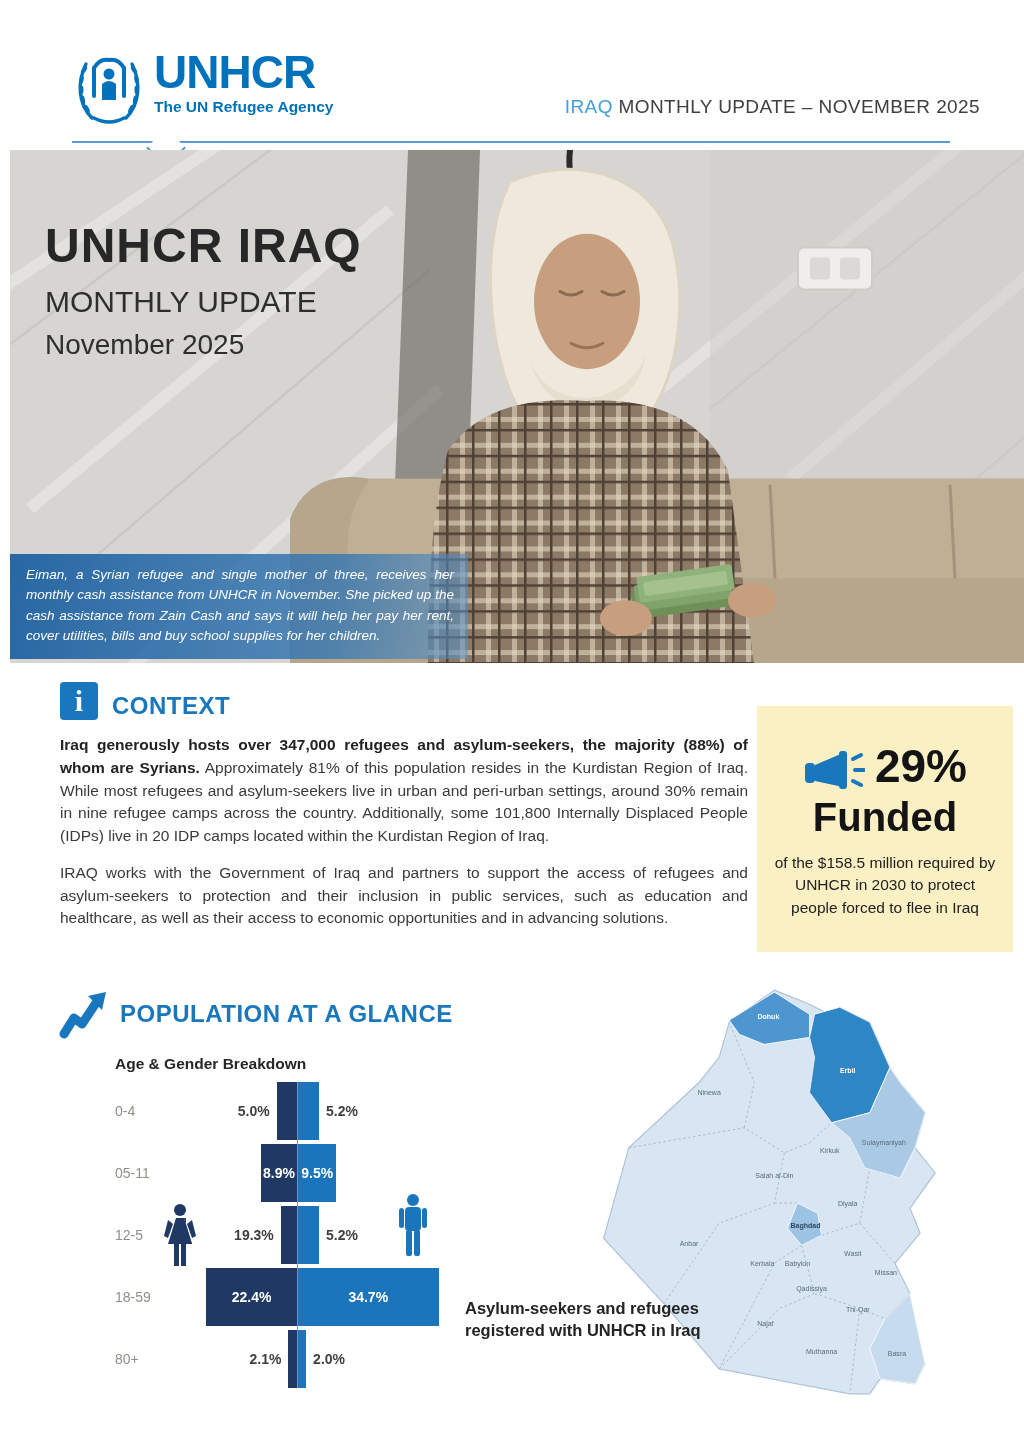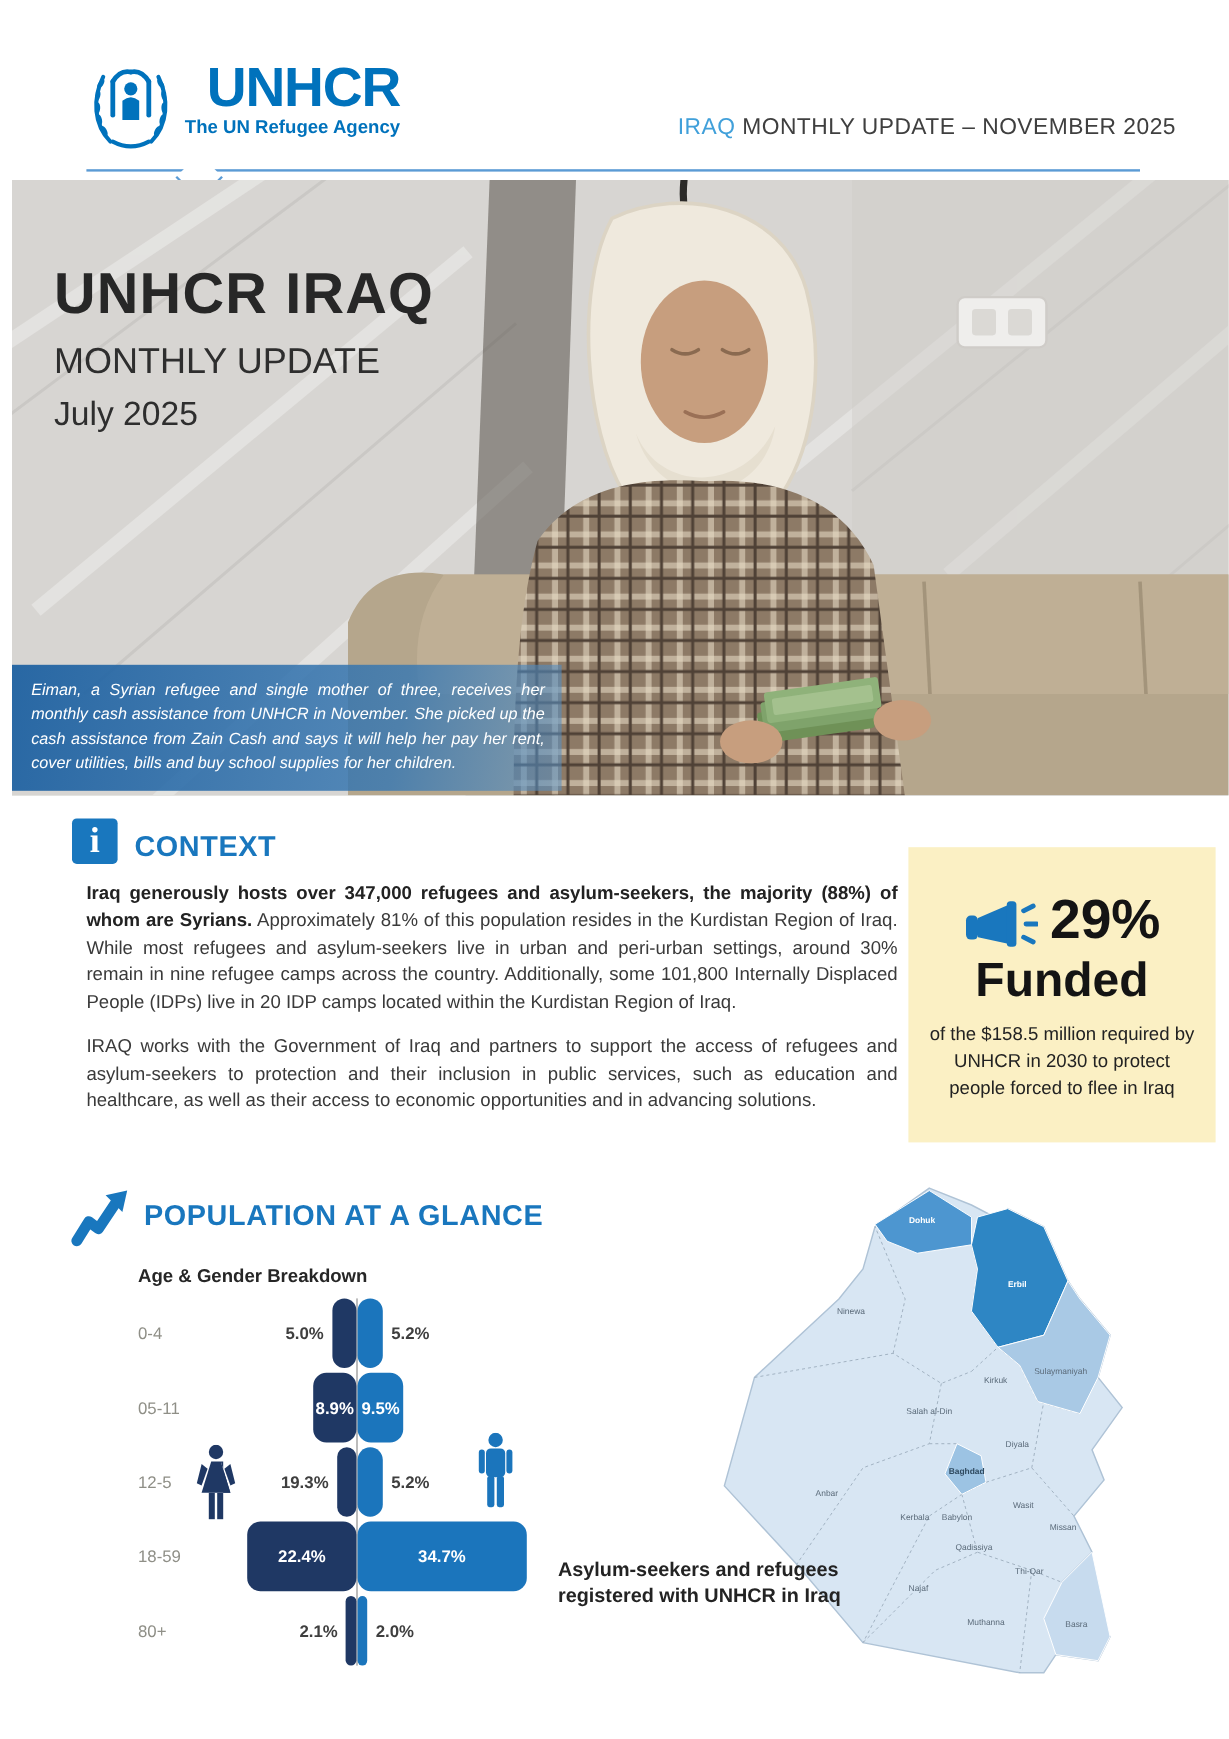--- a/index.html
+++ b/index.html
@@ -3,21 +3,21 @@
 <meta charset="utf-8">
 <style>
   html,body{margin:0;padding:0;background:#ffffff;}
   .page{position:relative;width:1024px;height:1449px;background:#ffffff;overflow:hidden;
         font-family:"Liberation Sans", sans-serif;color:#3a3a3a;}
 
   
   .header{position:absolute;left:72px;top:48px;right:44px;height:88px;}
   .logo-wrap{position:absolute;left:0;top:0;display:flex;align-items:flex-start;}
   .logo-emblem{width:74px;height:80px;}
-  .logo-text{margin-left:8px;text-align:right;}
+  .logo-text{margin-left:8px;}
   .logo-brand{font-size:46px;font-weight:800;color:#0072BC;letter-spacing:-1px;line-height:48px;}
   .logo-tagline{font-size:15.5px;font-weight:700;color:#0072BC;margin-top:2px;}
   .header-title{position:absolute;right:0;top:48px;font-size:19px;letter-spacing:.4px;color:#3f3f3f;white-space:nowrap;}
   .header-title .hl{color:#41A0DA;}
   .header-rule{position:absolute;left:72px;top:141px;width:878px;height:2px;background:#5B9BD5;}
   .header-notch{position:absolute;left:152px;top:134px;width:26px;height:26px;background:#ffffff;
     border-right:2px solid #5B9BD5;border-bottom:2px solid #5B9BD5;transform:rotate(45deg);}
 
   
   .hero{position:absolute;left:10px;top:150px;width:1014px;height:513px;overflow:hidden;background:#d6d4d1;}
@@ -29,21 +29,21 @@
   .hero-caption{position:absolute;left:0;bottom:4px;width:428px;z-index:3;padding:11px 14px 12px 16px;
     background:linear-gradient(100deg, rgba(27,95,160,.93) 0%, rgba(56,120,178,.82) 70%, rgba(90,145,195,.55) 100%);
     color:#ffffff;font-size:13.5px;font-style:italic;line-height:1.52;text-align:justify;}
 
   
   .context{position:absolute;left:60px;top:682px;width:688px;}
   .sec-head{display:flex;align-items:flex-end;}
   .info-icon{width:38px;height:38px;background:#1977BE;border-radius:4px;color:#ffffff;
     display:flex;align-items:center;justify-content:center;font-size:30px;font-weight:800;font-family:"Liberation Serif",serif;}
   .sec-title{font-size:24px;font-weight:700;color:#1977BE;margin-left:14px;letter-spacing:.5px;}
-  .context p{font-size:15.5px;line-height:1.47;text-align:justify;margin:14px 0 0 12px;color:#3a3a3a;}
+  .context p{font-size:15.5px;line-height:1.47;text-align:justify;margin:14px 0 0 0;color:#3a3a3a;}
   .context p .lead{font-weight:700;color:#222222;}
 
   
   .funding{position:absolute;left:757px;top:706px;width:256px;height:246px;background:#FBF0C4;
     display:flex;flex-direction:column;align-items:center;justify-content:center;text-align:center;padding:6px 14px;box-sizing:border-box;}
   .fund-top{display:flex;align-items:flex-end;gap:10px;}
   .fund-pct{font-size:46px;font-weight:700;color:#141414;}
   .fund-label{font-size:40px;font-weight:700;color:#141414;margin-top:2px;}
   .fund-desc{font-size:15.5px;color:#222222;line-height:1.45;margin-top:12px;}
 
@@ -51,21 +51,21 @@
   .pop-head{position:absolute;left:58px;top:988px;display:flex;align-items:center;}
   .trend-icon{width:52px;height:52px;}
   .pop-title{font-size:24px;font-weight:700;color:#1977BE;margin-left:10px;letter-spacing:.5px;}
   .chart-title{position:absolute;left:115px;top:1055px;font-size:15.5px;font-weight:700;color:#262626;}
 
   
   .pyramid{position:absolute;left:115px;top:1082px;width:335px;height:312px;}
   .pyr-axis{position:absolute;left:182px;top:0;bottom:6px;width:1px;background:#909090;}
   .pyr-row{position:relative;height:58px;margin-bottom:4px;}
   .pyr-cat{position:absolute;left:0;top:50%;transform:translateY(-50%);font-size:14px;color:#8f8f87;}
-  .pyr-bar{position:absolute;top:0;bottom:0;display:flex;align-items:center;justify-content:center;border-radius:11px;}
+  .pyr-bar{position:absolute;top:0;bottom:0;display:flex;align-items:center;justify-content:center;}
   .pyr-val-in{color:#ffffff;font-size:14px;font-weight:700;white-space:nowrap;}
   .pyr-val-out{position:absolute;top:50%;transform:translateY(-50%);font-size:14px;font-weight:700;color:#3f3f3f;white-space:nowrap;}
   .icon-female{position:absolute;left:48px;top:122px;width:34px;height:66px;}
   .icon-male{position:absolute;left:281px;top:112px;width:34px;height:64px;}
 
   
   .map{position:absolute;left:565px;top:962px;width:459px;height:442px;}
   .map svg{width:100%;height:100%;}
   .map-caption{position:absolute;left:465px;top:1297px;width:262px;z-index:4;
     font-size:16.5px;font-weight:700;color:#232323;line-height:1.35;}
@@ -166,21 +166,21 @@
         <rect x="4" y="10" width="96" height="26" rx="3" fill="#7fa36b"></rect>
         <rect x="8" y="2" width="96" height="26" rx="3" fill="#8fb27a"></rect>
         <rect x="14" y="8" width="84" height="14" rx="2" fill="#a9c494" opacity=".8"></rect>
       </g>
       <ellipse cx="616" cy="470" rx="26" ry="18" fill="#c79e7e"></ellipse>
       <ellipse cx="742" cy="452" rx="24" ry="17" fill="#c79e7e"></ellipse>
     </svg>
     <div class="hero-title">
       <div class="l1">UNHCR IRAQ</div>
       <div class="l2">MONTHLY UPDATE</div>
-      <div class="l3">July 2025</div>
+      <div class="l3">November 2025</div>
     </div>
     <div class="hero-caption">Eiman, a Syrian refugee and single mother of three, receives her monthly cash assistance from UNHCR in November. She picked up the cash assistance from Zain Cash and says it will help her pay her rent, cover utilities, bills and buy school supplies for her children.</div>
   </div>
 
   <div class="context">
     <div class="sec-head">
       <div class="info-icon">i</div>
       <div class="sec-title">CONTEXT</div>
     </div>
     <p><span class="lead">Iraq generously hosts over 347,000 refugees and asylum-seekers, the majority (88%) of whom are Syrians.</span><span> Approximately 81% of this population resides in the Kurdistan Region of Iraq. While most refugees and asylum-seekers live in urban and peri-urban settings, around 30% remain in nine refugee camps across the country. Additionally, some 101,800 Internally Displaced People (IDPs) live in 20 IDP camps located within the Kurdistan Region of Iraq.</span></p>

